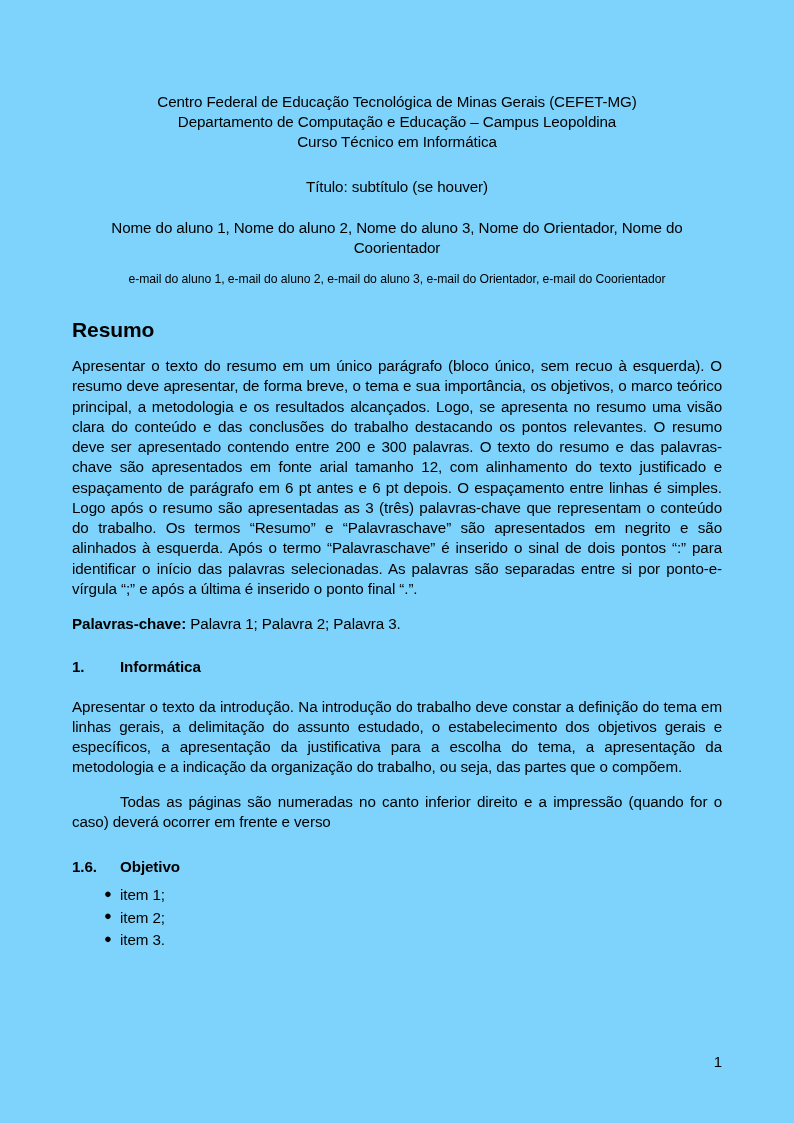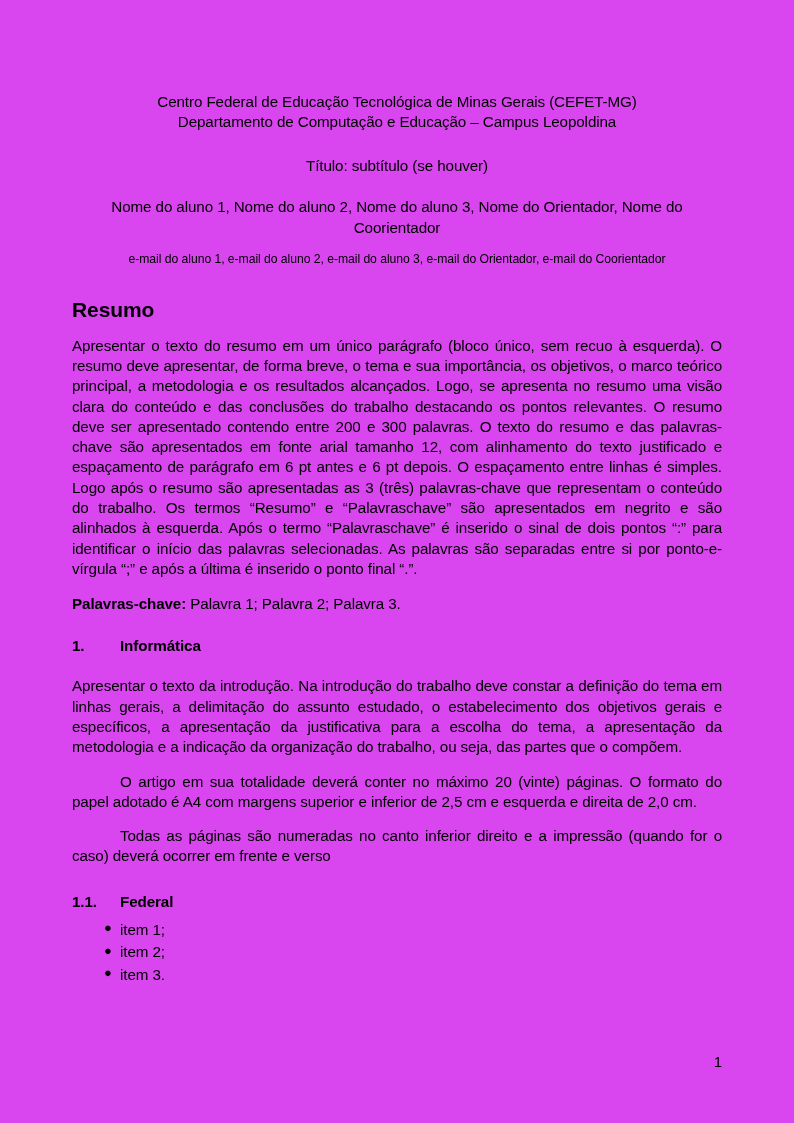--- a/index.html
+++ b/index.html
@@ -11,21 +11,21 @@
   body {
     font-family: "Liberation Sans", sans-serif;
     color: #000000;
     -webkit-font-smoothing: antialiased;
   }
   .page {
     position: relative;
     width: 794px;
     height: 1123px;
     margin: 0 auto;
-    background: #d946ef;
+    background: #7dd3fc;
     box-sizing: border-box;
     overflow: hidden;
   }
   .content {
     position: absolute;
     left: 72px;
     top: 92px;
     width: 650px;
   }
 
@@ -151,46 +151,46 @@
 </head>
 <body>
 
 <div class="page">
 
   <div class="content">
 
     <div class="inst-header">
       <span class="line">Centro Federal de Educação Tecnológica de Minas Gerais (CEFET-MG)</span>
       <span class="line">Departamento de Computação e Educação – Campus Leopoldina</span>
+      <span class="line">Curso Técnico em Informática</span>
     </div>
 
     <div class="doc-title">Título: subtítulo (se houver)</div>
 
     <div class="authors">Nome do aluno 1, Nome do aluno 2, Nome do aluno 3, Nome do Orientador, Nome do Coorientador</div>
 
     <div class="emails">e-mail do aluno 1, e-mail do aluno 2, e-mail do aluno 3, e-mail do Orientador, e-mail do Coorientador</div>
 
     <div class="block-heading sp-resumo-h">Resumo</div>
     <div class="body-text sp-resumo-p">Apresentar o texto do resumo em um único parágrafo (bloco único, sem recuo à esquerda). O resumo deve apresentar, de forma breve, o tema e sua importância, os objetivos, o marco teórico principal, a metodologia e os resultados alcançados. Logo, se apresenta no resumo uma visão clara do conteúdo e das conclusões do trabalho destacando os pontos relevantes. O resumo deve ser apresentado contendo entre 200 e 300 palavras. O texto do resumo e das palavras-chave são apresentados em fonte arial tamanho 12, com alinhamento do texto justificado e espaçamento de parágrafo em 6 pt antes e 6 pt depois. O espaçamento entre linhas é simples. Logo após o resumo são apresentadas as 3 (três) palavras-chave que representam o conteúdo do trabalho.  Os termos “Resumo” e “Palavraschave” são apresentados em negrito e são alinhados à esquerda. Após o termo “Palavraschave” é inserido o sinal de dois pontos “:” para identificar o início das palavras selecionadas. As palavras são separadas entre si por ponto-e-vírgula “;” e após a última é inserido o ponto final “.”.</div>
 
     <div class="keywords sp-keywords">
       <span class="kw-label">Palavras-chave:</span><span> Palavra 1; Palavra 2; Palavra 3.</span>
     </div>
 
     <div class="section-heading sp-sec1">
       <span class="num">1.</span>
       <span>Informática</span>
     </div>
     <div class="body-text sp-sec1-p">Apresentar o texto da introdução.  Na introdução do trabalho deve constar a definição do tema em linhas gerais, a delimitação do assunto estudado, o estabelecimento dos objetivos gerais e específicos, a apresentação da justificativa para a escolha do tema, a apresentação da metodologia e a indicação da organização do trabalho, ou seja, das partes que o compõem.</div>
-    <div class="body-text indented sp-para">O artigo em sua totalidade deverá conter no máximo 20 (vinte) páginas.  O formato do papel adotado é A4 com margens superior e inferior de 2,5 cm e esquerda e direita de 2,0 cm.</div>
     <div class="body-text indented sp-para">Todas as páginas são numeradas no canto inferior direito e a impressão (quando for o caso) deverá ocorrer em frente e verso</div>
 
     <div class="section-heading sp-sec11">
-      <span class="num">1.1.</span>
-      <span>Federal</span>
+      <span class="num">1.6.</span>
+      <span>Objetivo</span>
     </div>
 
     <ul class="bullet-list">
       <li>
         <span class="bullet">●</span><span>item 1;</span>
       </li>
       <li>
         <span class="bullet">●</span><span>item 2;</span>
       </li>
       <li>

